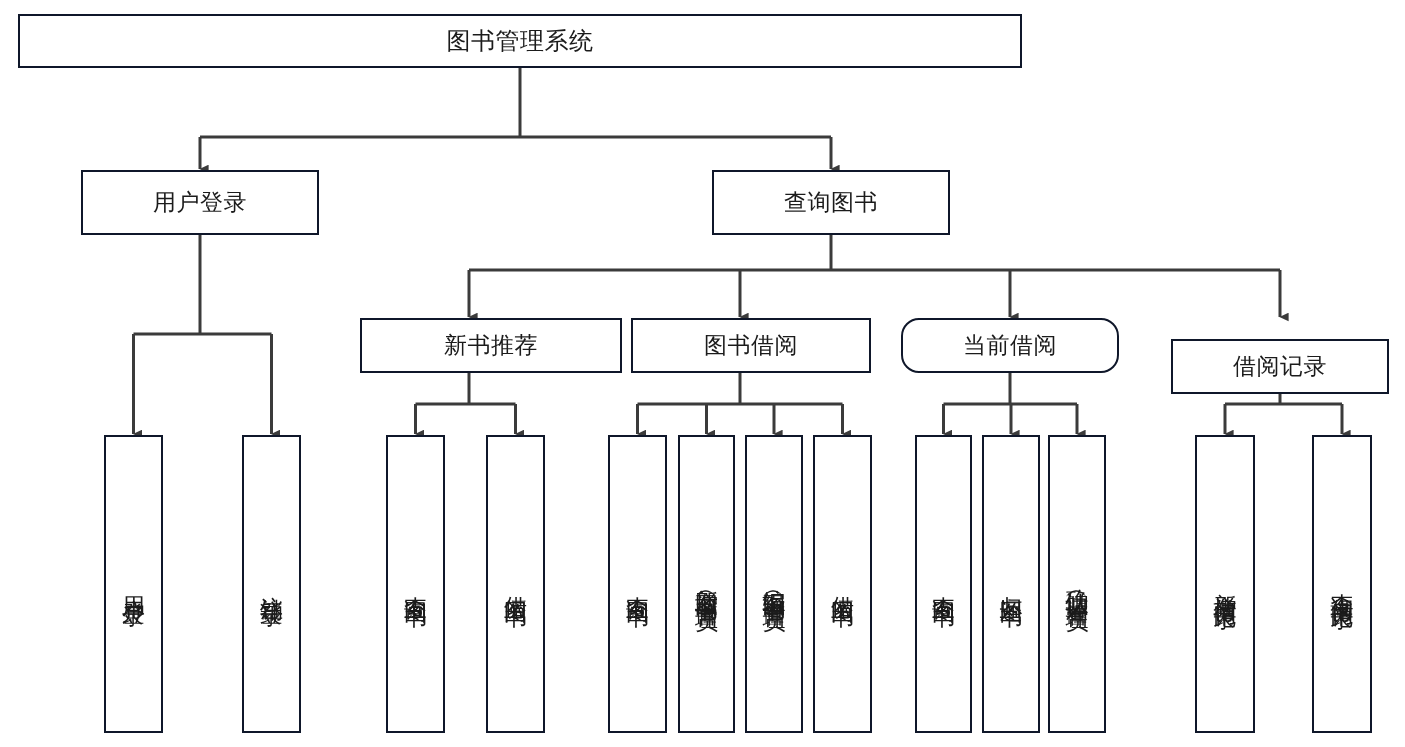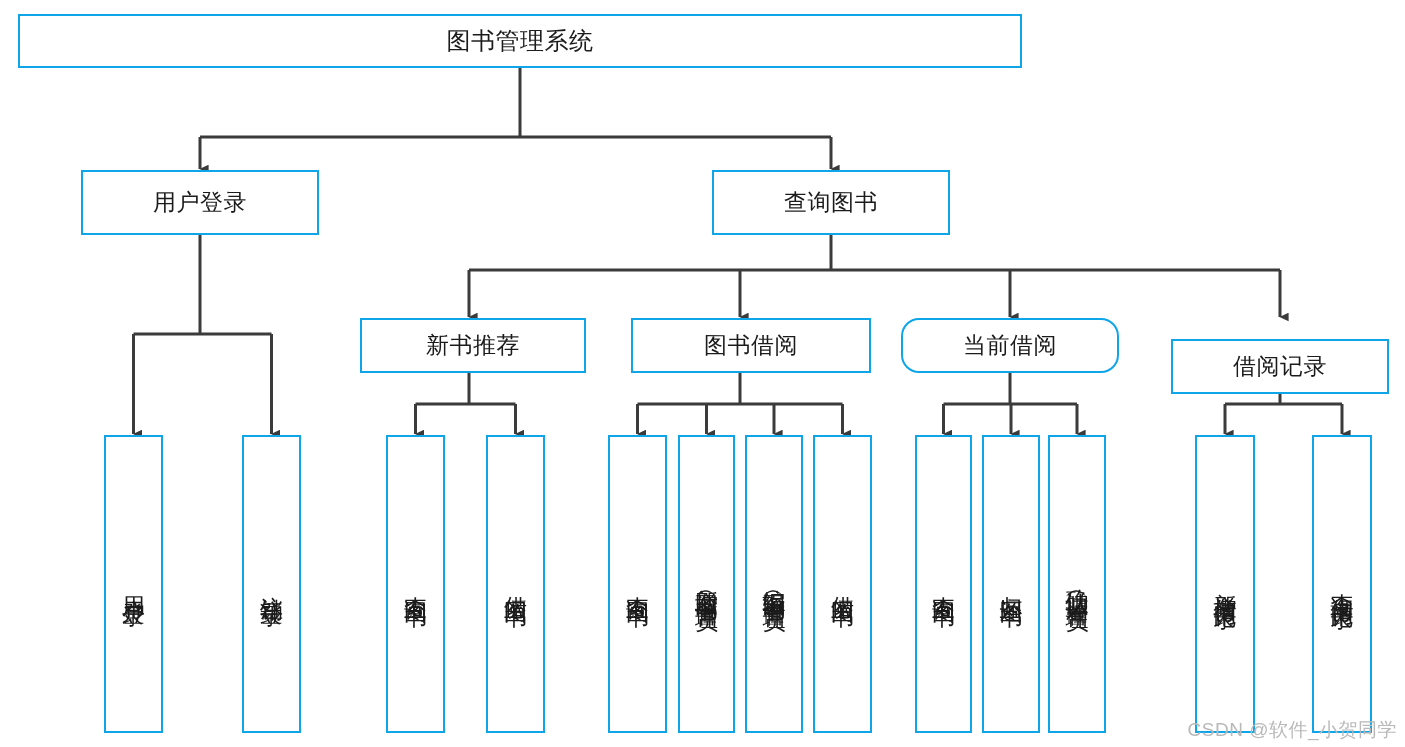--- a/index.html
+++ b/index.html
@@ -22,21 +22,21 @@
     position: absolute;
     left: 0;
     top: 0;
     width: 1405px;
     height: 747px;
   }
   .node {
     position: absolute;
     box-sizing: border-box;
     background: #ffffff;
-    border: 2px solid #0ea5e9;
+    border: 2px solid #0f172a;
     display: flex;
     align-items: center;
     justify-content: center;
     text-align: center;
     color: #1b1b1b;
     z-index: 2;
   }
   .node-label {
     font-size: 23px;
     line-height: 1.18;
@@ -116,21 +116,21 @@
   <div id="nodes-layer">
       <div class="node root" style="left: 18px; top: 14px; width: 1004px; height: 54px;">
         <span class="node-label">图书管理系统</span>
       </div>
       <div class="node" style="left: 81px; top: 170px; width: 238px; height: 65px;">
         <span class="node-label">用户登录</span>
       </div>
       <div class="node" style="left: 712px; top: 170px; width: 238px; height: 65px;">
         <span class="node-label">查询图书</span>
       </div>
-      <div class="node" style="left: 360px; top: 318px; width: 226px; height: 55px;">
+      <div class="node" style="left: 360px; top: 318px; width: 262px; height: 55px;">
         <span class="node-label">新书推荐</span>
       </div>
       <div class="node" style="left: 631px; top: 318px; width: 240px; height: 55px; justify-content: center;">
         <span class="node-label">图书借阅</span>
       </div>
       <div class="node" style="left: 901px; top: 318px; width: 218px; height: 55px; border-radius: 18px;">
         <span class="node-label">当前借阅</span>
       </div>
       <div class="node" style="left: 1171px; top: 318px; width: 218px; height: 55px; margin-top: 21px;">
         <span class="node-label">借阅记录</span>
@@ -169,15 +169,14 @@
         <span class="node-label">确认归还（管理员）</span>
       </div>
       <div class="node vertical" style="left: 1195px; top: 435px; width: 60px; height: 298px;">
         <span class="node-label">新增借阅记录</span>
       </div>
       <div class="node vertical" style="left: 1312px; top: 435px; width: 60px; height: 298px;">
         <span class="node-label">查询借阅记录</span>
       </div>
     </div>
 
-  <div class="watermark">CSDN @软件_小贺同学</div>
 
 </div>
 
 </body></html>

